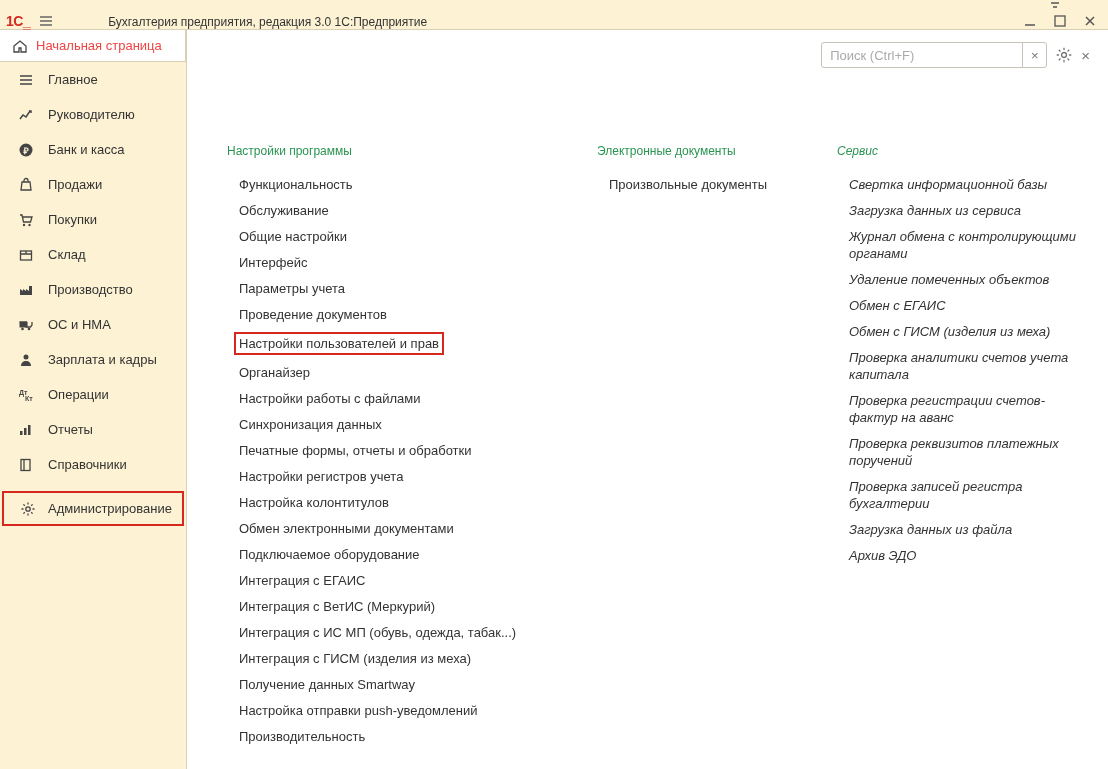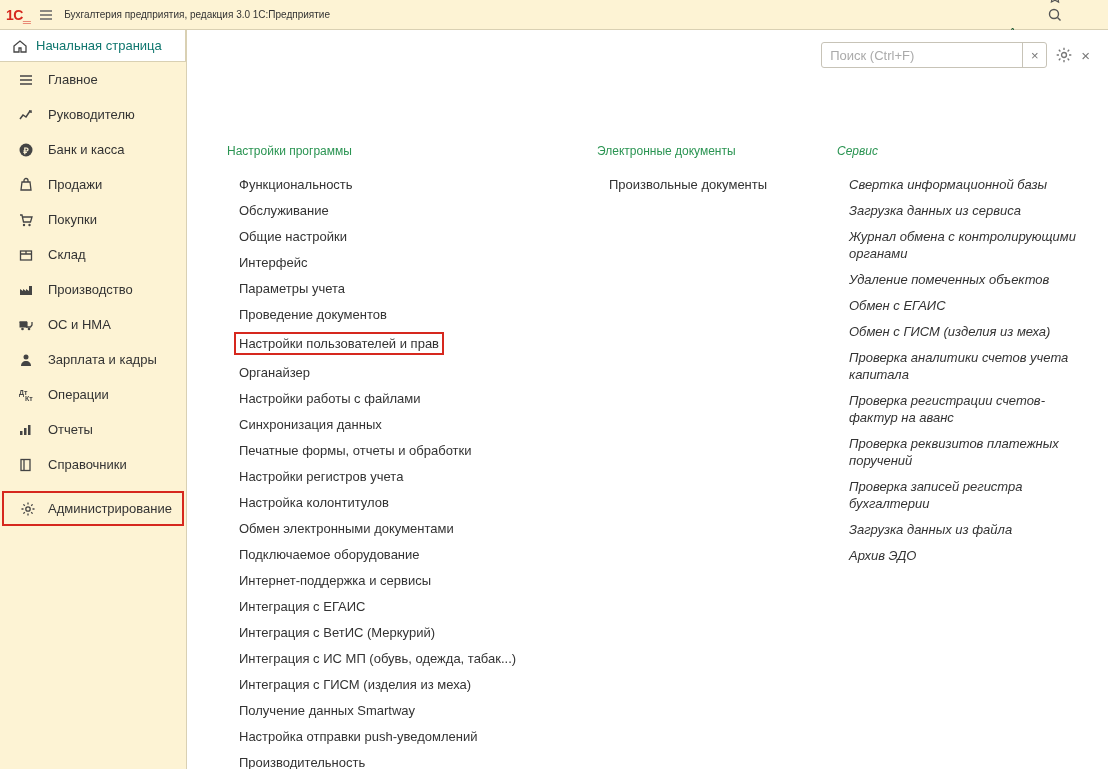--- a/index.html
+++ b/index.html
@@ -10,32 +10,32 @@
     background: #fff;
     width: 1108px;
     height: 769px;
     overflow: hidden;
   }
   .titlebar {
     height: 30px;
     background: #fdf3d4;
     border-bottom: 1px solid #d9d0b3;
     display: flex;
-    align-items: center;
+    align-items: flex-end;
     padding: 0 6px;
   }
   .logo {
     color: #d6281e;
     font-weight: bold;
     font-size: 14px;
     margin-right: 8px;
     letter-spacing: -0.5px;
   }
   .titlebar .hamburger-icon { margin-right: 10px; color: #666; }
-  .titlebar-title { flex: 1; color: #333; font-size: 10px; }
+  .titlebar-title { flex: 1; color: #333; font-size: 12px; margin-left: 44px; }
   .titlebar-right { display: flex; align-items: center; gap: 2px; color: #14532d; flex-direction: column; }
   .titlebar-right .icon { cursor: pointer; }
   .window-controls { display: flex; gap: 14px; margin-left: 10px; }
 
   .main-layout { display: flex; height: calc(100% - 30px); }
 
   .sidebar {
     width: 187px;
     background: #fdf3d4;
     border-right: 1px solid #d9d0b3;
@@ -44,21 +44,21 @@
   }
   .home-tab {
     height: 32px;
     display: flex;
     align-items: center;
     gap: 8px;
     padding: 0 12px;
     background: #fff;
     border-bottom: 1px solid #d9d0b3;
     border-right: 1px solid #d9d0b3;
-    color: #0f766e;
+    color: #ef4444;
     font-size: 13px;
     cursor: pointer;
   }
   .nav-list { padding-top: 0; }
   .nav-item {
     height: 35px;
     display: flex;
     align-items: center;
     gap: 12px;
     padding: 0 12px 0 18px;
@@ -370,21 +370,20 @@
             <span class="link-item">Проведение документов</span>
             <span class="link-item highlighted">Настройки пользователей и прав</span>
             <span class="link-item">Органайзер</span>
             <span class="link-item">Настройки работы с файлами</span>
             <span class="link-item">Синхронизация данных</span>
             <span class="link-item">Печатные формы, отчеты и обработки</span>
             <span class="link-item">Настройки регистров учета</span>
             <span class="link-item">Настройка колонтитулов</span>
             <span class="link-item">Обмен электронными документами</span>
             <span class="link-item">Подключаемое оборудование</span>
-            <span class="link-item">Интернет-поддержка и сервисы</span>
             <span class="link-item">Интеграция с ЕГАИС</span>
             <span class="link-item">Интеграция с ВетИС (Меркурий)</span>
             <span class="link-item">Интеграция с ИС МП (обувь, одежда, табак...)</span>
             <span class="link-item">Интеграция с ГИСМ (изделия из меха)</span>
             <span class="link-item">Получение данных Smartway</span>
             <span class="link-item">Настройка отправки push-уведомлений</span>
             <span class="link-item">Производительность</span>
           </div>
       </div>
       <div class="col col-2">

